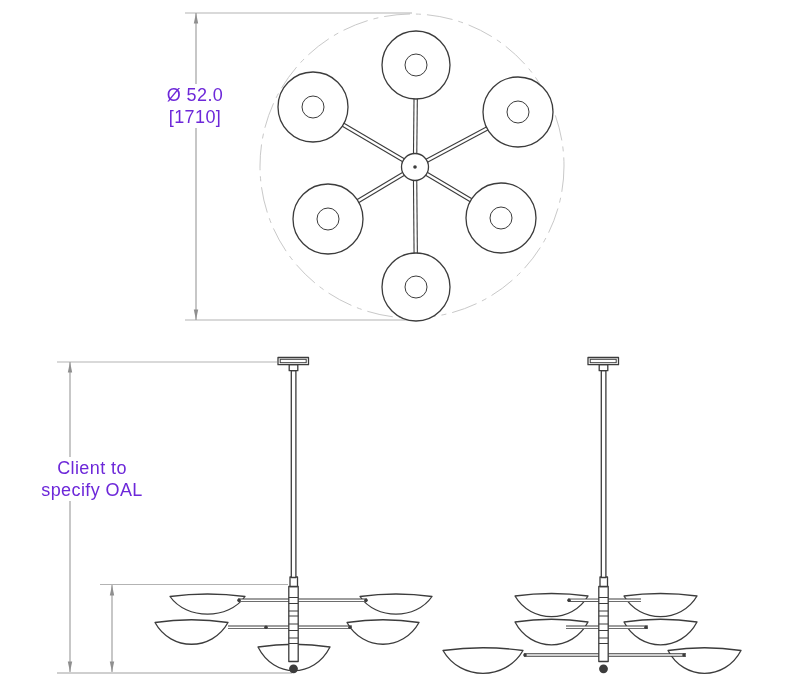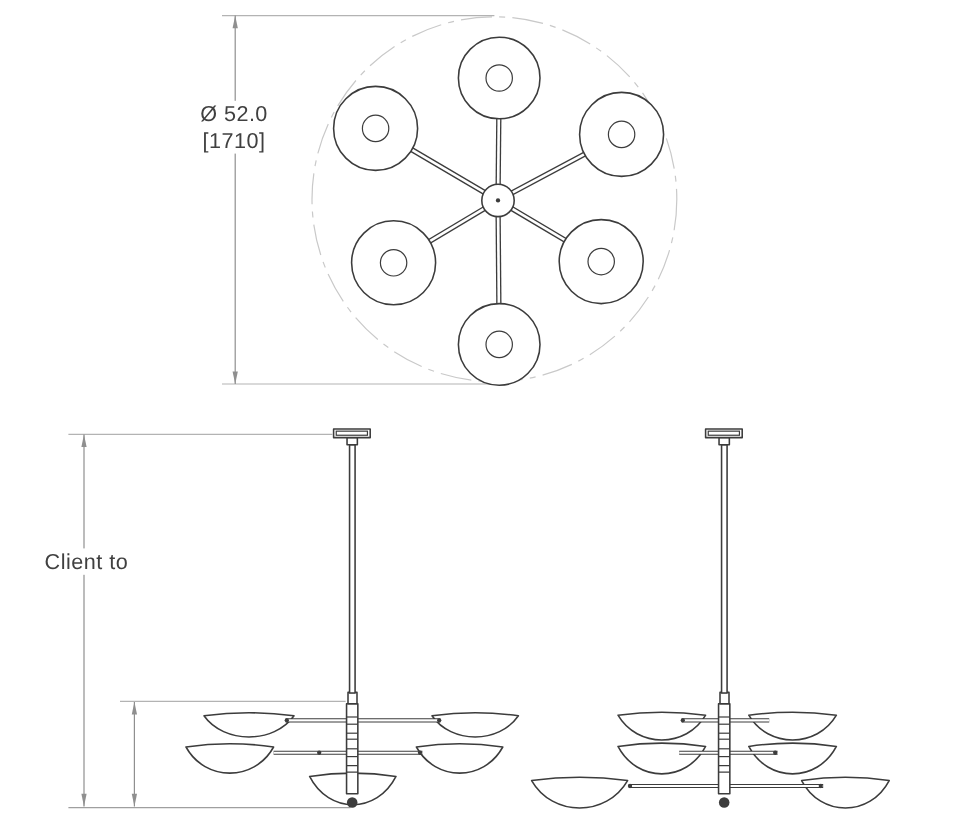--- a/index.html
+++ b/index.html
@@ -2,21 +2,21 @@
 <html><head>
 <meta charset="utf-8">
 <style>
   html,body{margin:0;padding:0;background:#fff;}
   .canvas{
     position:relative;width:800px;height:682px;background:#ffffff;
     font-family:"Liberation Sans",sans-serif;overflow:hidden;
   }
   .art{position:absolute;left:0;top:0;}
   .dim-label{
-    position:absolute;background:#ffffff;color:#404040;
+    position:absolute;background:#ffffff;color:#6d28d9;
     font-size:18px;line-height:22px;letter-spacing:0.4px;
     text-align:center;user-select:none;
   }
   .lnf {stroke:#3c3c3c;fill:#ffffff;stroke-width:1.3;stroke-linejoin:round;}
   .thin{stroke:#3c3c3c;fill:none;stroke-width:1;}
   .armD{stroke:#3c3c3c;stroke-width:4.4;}
   .armW{stroke:#ffffff;stroke-width:2.2;}
   .armD2{stroke:#3c3c3c;stroke-width:3.4;}
   .armW2{stroke:#ffffff;stroke-width:1.7;}
   .dim {stroke:#8f8f8f;stroke-width:1;}
@@ -187,18 +187,19 @@
         <circle class="dot" cx="603.5" cy="668.8" r="4.4"></circle>
       </g>
     </g>
   </svg>
 
   <div class="dim-label" style="left:160px;top:84px;width:70px;">
     <div>Ø 52.0</div>
     <div>[1710]</div>
   </div>
 
-  <div class="dim-label" style="left:12px;top:457px;width:120px;">
+  <div class="dim-label" style="left:32px;top:457px;width:120px;">
     <div>Client to</div>
+    <div>specify OAL</div>
   </div>
 
 
 </div>
 
 </body></html>

